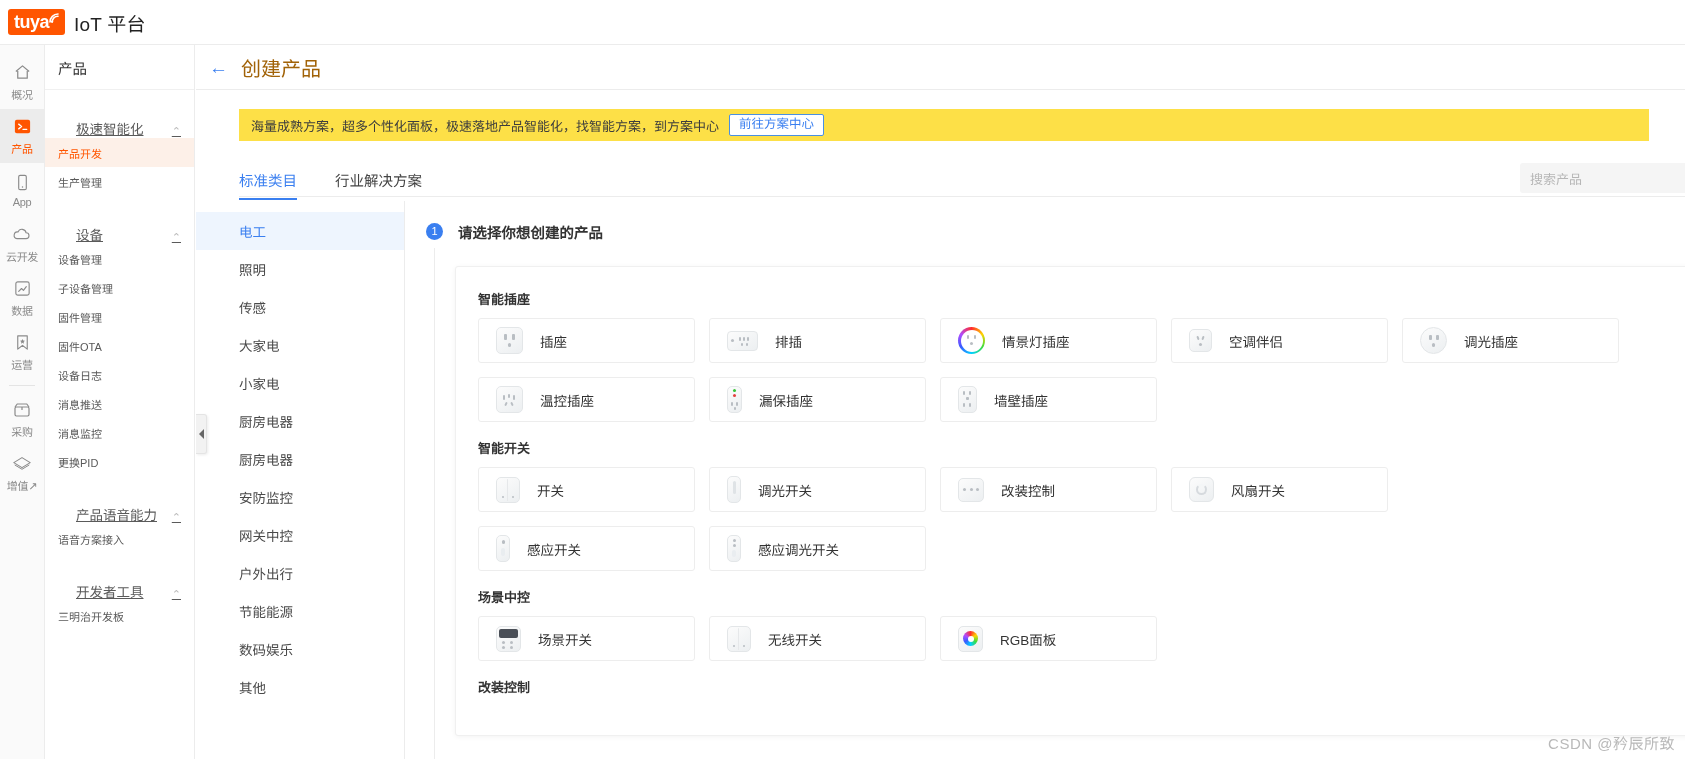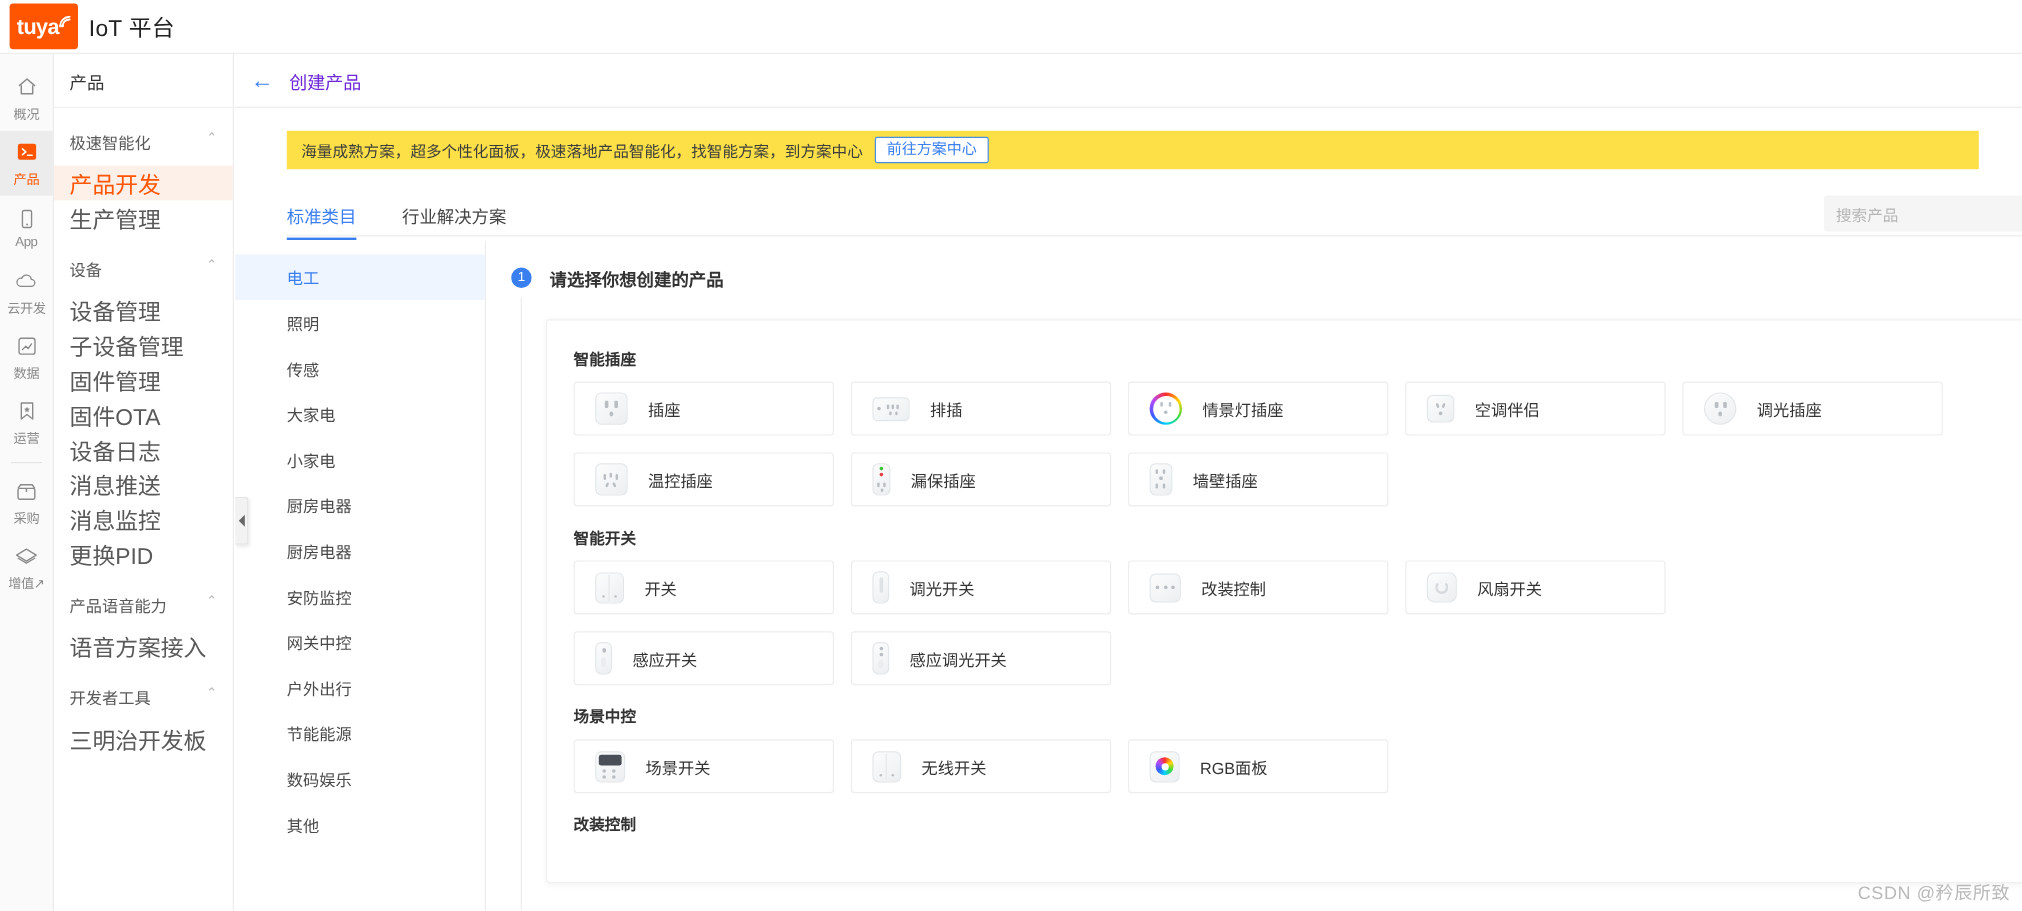--- a/index.html
+++ b/index.html
@@ -17,21 +17,21 @@
 
   
   .topbar {
     position: absolute; top: 0; left: 0; width: 1685px; height: 45px;
     background: #fff; border-bottom: 1px solid #ececec;
     display: flex; align-items: center; z-index: 40;
   }
   .brand { display: flex; align-items: center; margin-left: 8px; }
   .logo-box {
     background: #ff5500; color: #fff; border-radius: 3px;
-    height: 38px; padding: 0 5px 0 6px;
+    height: 26px; padding: 0 5px 0 6px;
     display: flex; align-items: center;
     font-weight: bold; font-size: 18px; letter-spacing: -0.5px;
     position: relative;
   }
   .logo-box .wifi { position: relative; width: 11px; height: 20px; display:inline-block;}
   .logo-box .wifi svg { position: absolute; top: 1px; left: 0px; }
   .brand-title {
     margin-left: 9px; font-size: 19px; color: #222; font-weight: 400;
     letter-spacing: 0.2px;
   }
@@ -68,38 +68,38 @@
     position: absolute; top: 45px; left: 45px; width: 150px; height: 714px;
     background: #fff; border-right: 1px solid #ececec; z-index: 25;
   }
   .sidenav-title {
     height: 45px; display: flex; align-items: center;
     padding-left: 13px; font-size: 14.5px; color: #333;
     border-bottom: 1px solid #f0f0f0;
   }
   .nav-group { margin-top: 18px; }
   .nav-group-head {
-    display: flex; align-items: flex-start; padding: 0 13px 0 13px;
-    height: 30px; font-size: 13.5px; color: #5a5a5a; cursor: pointer;
+    display: flex; align-items: flex-end; padding: 0 13px 0 31px;
+    height: 30px; font-size: 13.5px; color: #5a5a5a; cursor: pointer; text-decoration: underline;
   }
   .nav-group-head .chev { margin-left: auto; color: #bbb; font-size: 11px; }
   .nav-item {
     height: 29px; display: flex; align-items: center;
-    padding-left: 13px; font-size: 19px; color: #595959; cursor: pointer;
+    padding-left: 13px; font-size: 11px; color: #595959; cursor: pointer;
   }
   .nav-item.active { background: #fdf0e8; color: #ff5500; }
 
   
   .page-head {
     position: absolute; top: 45px; left: 196px; width: 1489px; height: 45px;
     background: #fff; border-bottom: 1px solid #ececec;
     display: flex; align-items: center; padding-left: 13px; z-index: 20;
   }
   .back-arrow { color: #3a7ff0; font-size: 19px; cursor: pointer; line-height: 1; margin-right: 13px; }
-  .page-title { font-size: 15px; color: #6d28d9; }
+  .page-title { font-size: 20px; color: #a16207; }
 
   
   .content {
     position: absolute; top: 91px; left: 196px;
     width: 1489px; height: 668px; background: #fff; overflow: hidden;
   }
   .banner {
     margin: 18px 0 0 43px; width: 1410px; height: 32px;
     background: #fde047; display: flex; align-items: center;
     padding: 0 12px; font-size: 13px; color: #3d3d3d;

